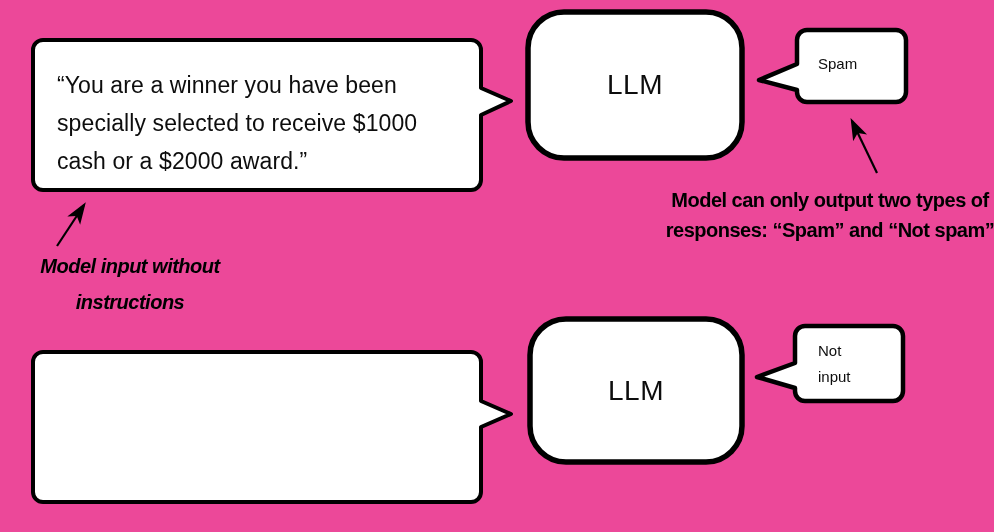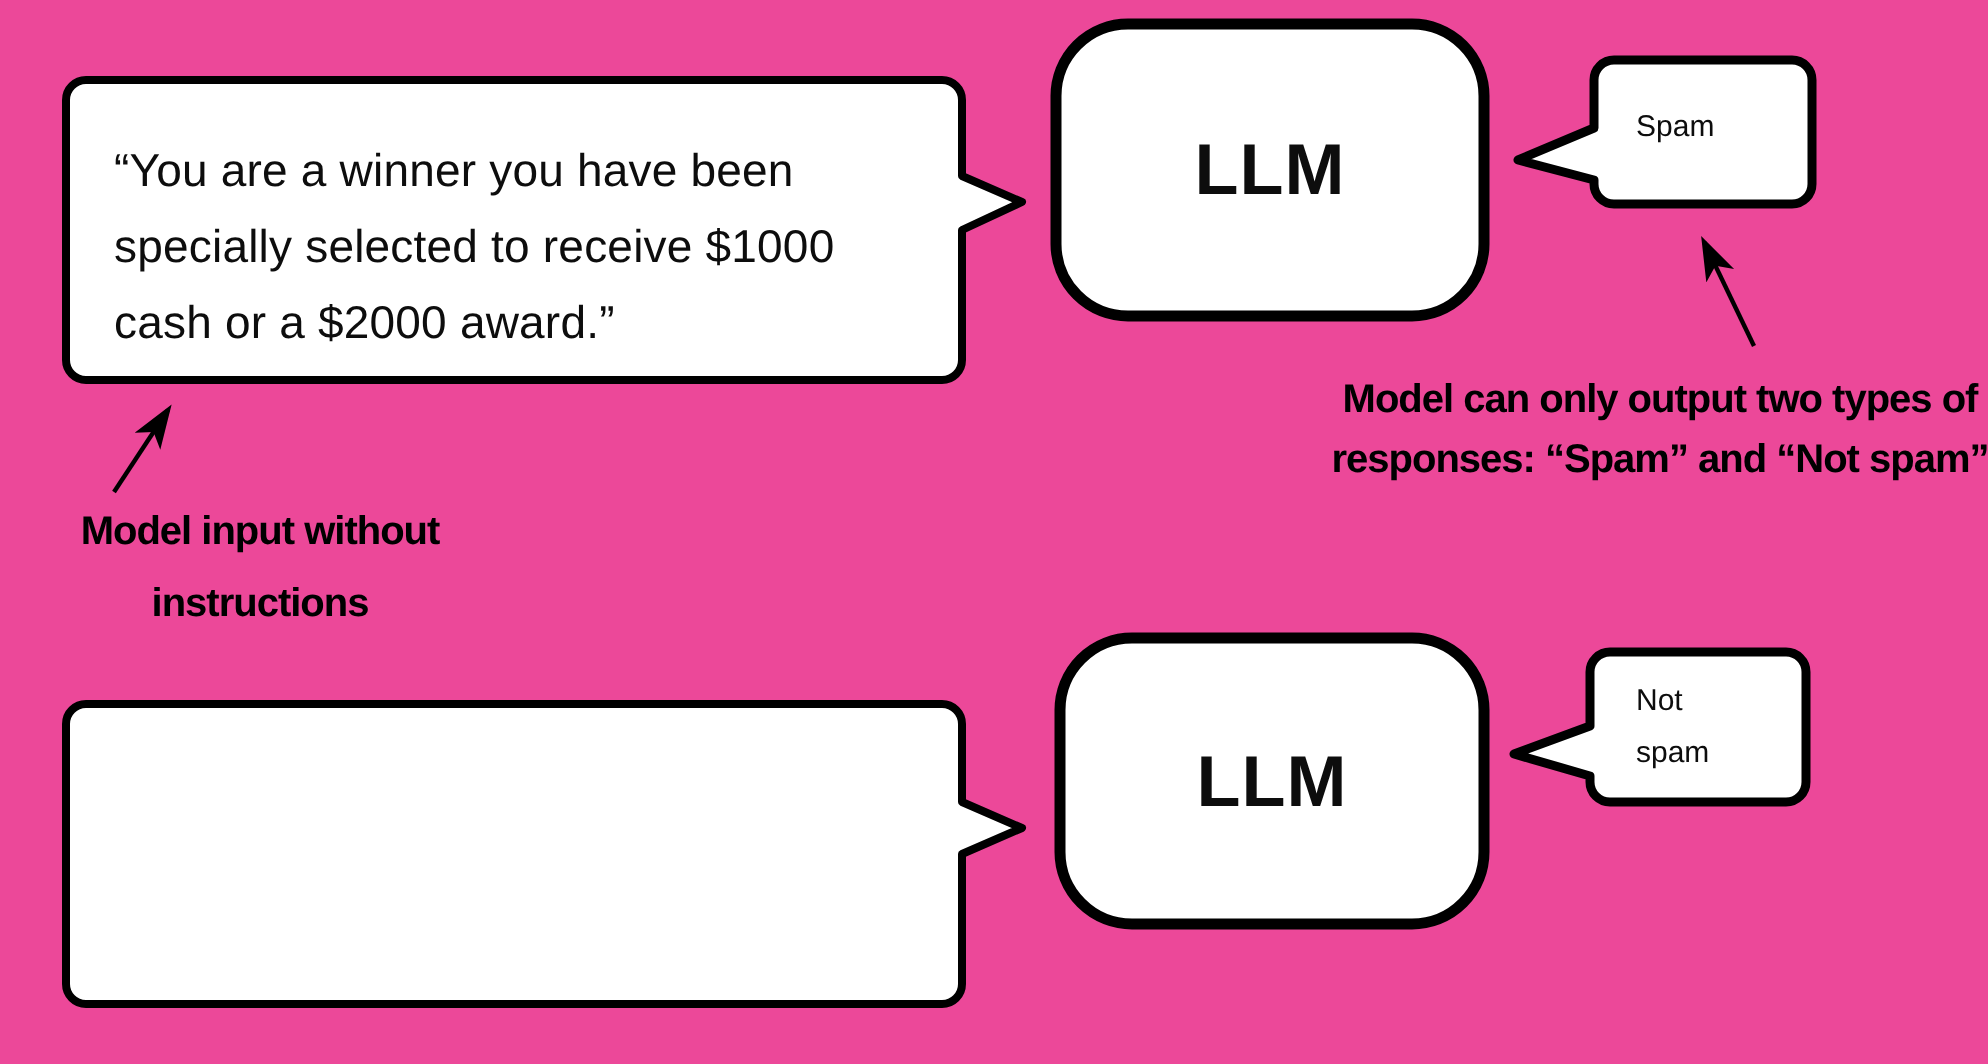--- a/index.html
+++ b/index.html
@@ -33,23 +33,22 @@
     width: 410px;
     font-size: 23px;
     line-height: 38px;
     letter-spacing: 0.1px;
   }
   .llm-label {
     position: absolute;
     display: flex;
     align-items: center;
     justify-content: center;
-    font-size: 36px;
+    font-size: 28px;
     letter-spacing: 0.5px;
-    font-weight: bold;
   }
   .out-text {
     font-size: 15px;
     line-height: 26px;
   }
   .annot {
     font-weight: 700;
     font-size: 20px;
     letter-spacing: -0.5px;
     text-align: center;
@@ -90,25 +89,25 @@
   </svg>
 
   <div class="txt bubble-text" style="top:66px;">“You are a winner you have been
 specially selected to receive $1000
 cash or a $2000 award.”</div>
 
   <div class="llm-label" style="left:528px; top:12px; width:214px; height:146px;">LLM</div>
 
   <div class="txt out-text" style="left:818px; top:51px;">Spam</div>
 
-  <div class="txt annot" style="left:25px; top:248px; width:210px; line-height:36px;">Model input without
+  <div class="txt annot" style="left:25px; top:248px; width:210px; line-height:36px;font-style:italic;">Model input without
 instructions</div>
 
   <div class="txt annot" style="left:650px; top:185px; width:360px; line-height:30px;">Model can only output two types of
 responses: “Spam” and “Not spam”</div>
 
 
   <div class="llm-label" style="left:530px; top:319px; width:212px; height:143px;">LLM</div>
 
   <div class="txt out-text" style="left:818px; top:338px;">Not
-spam</div>
+input</div>
 
 </div>
 
 </body></html>

